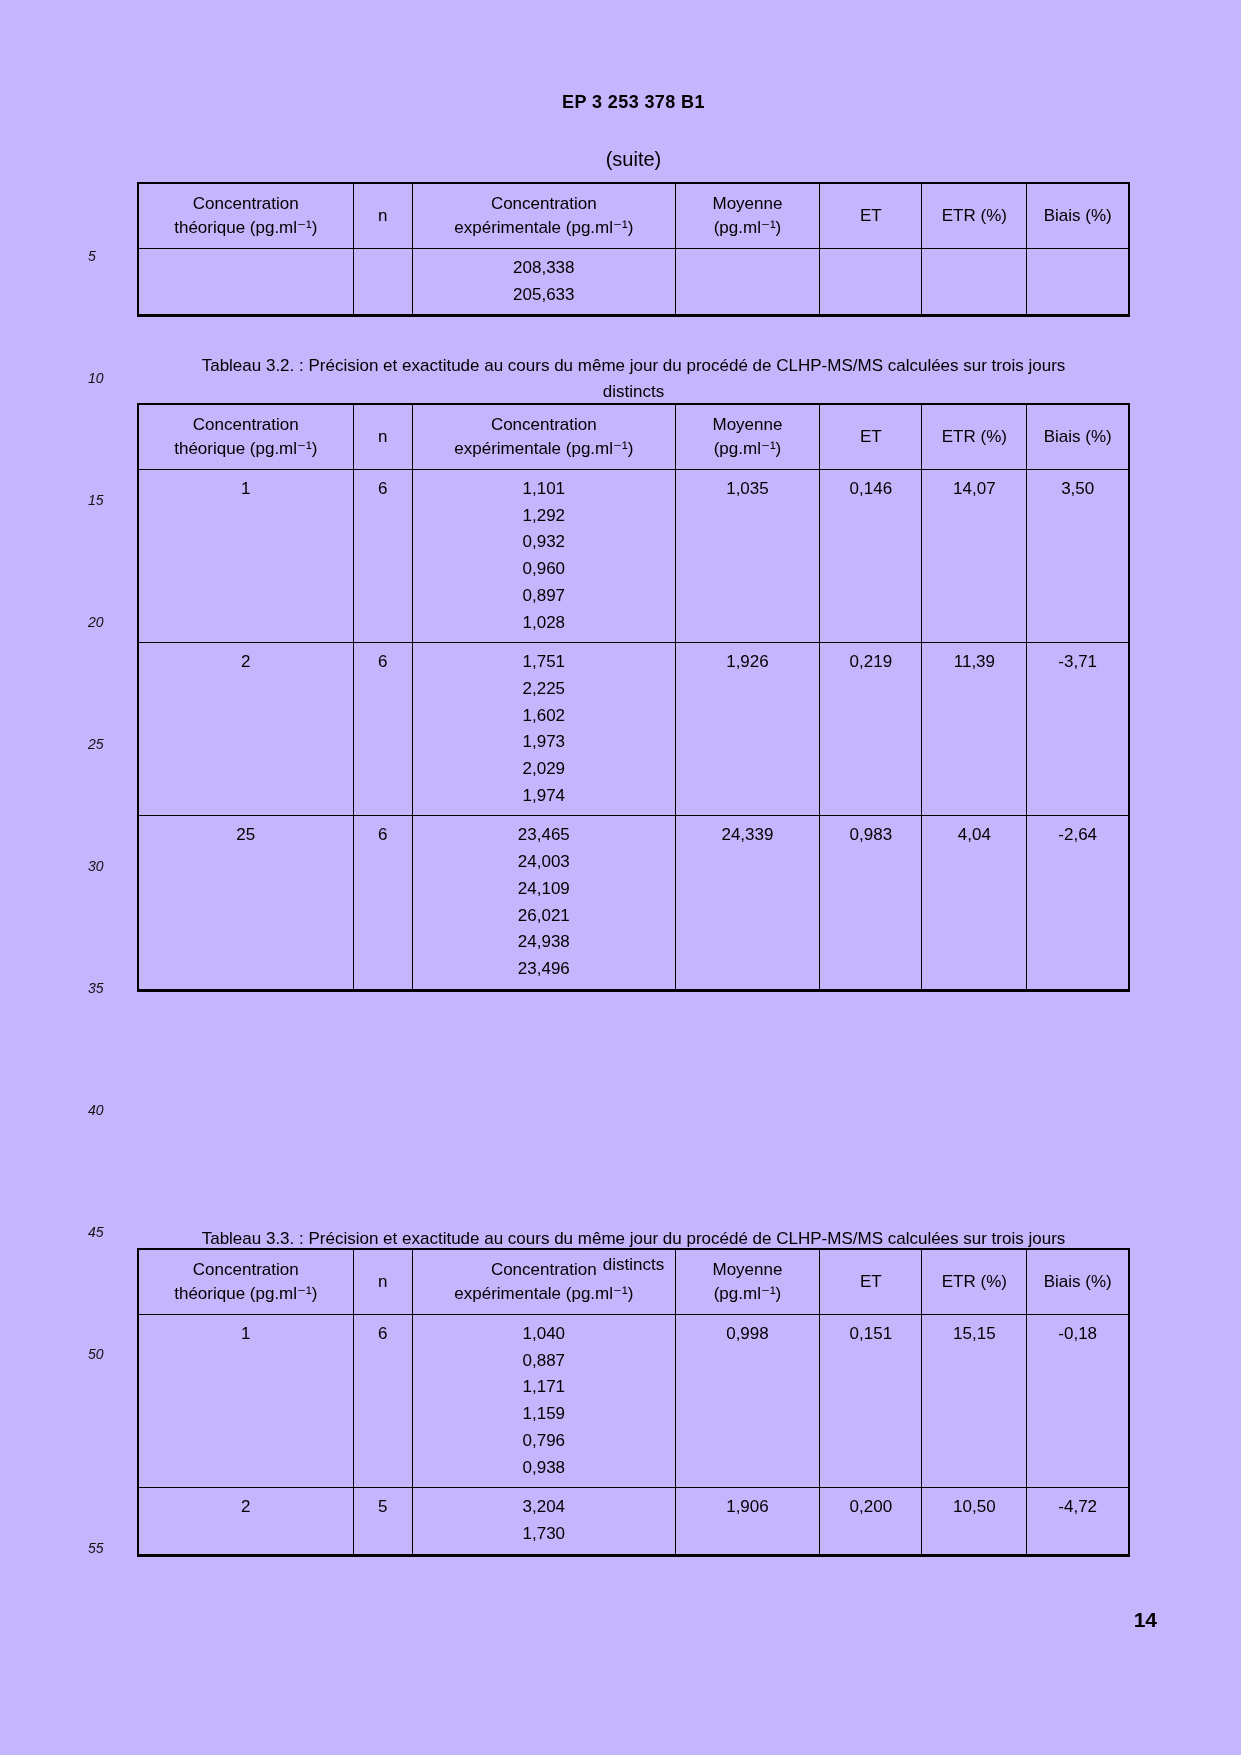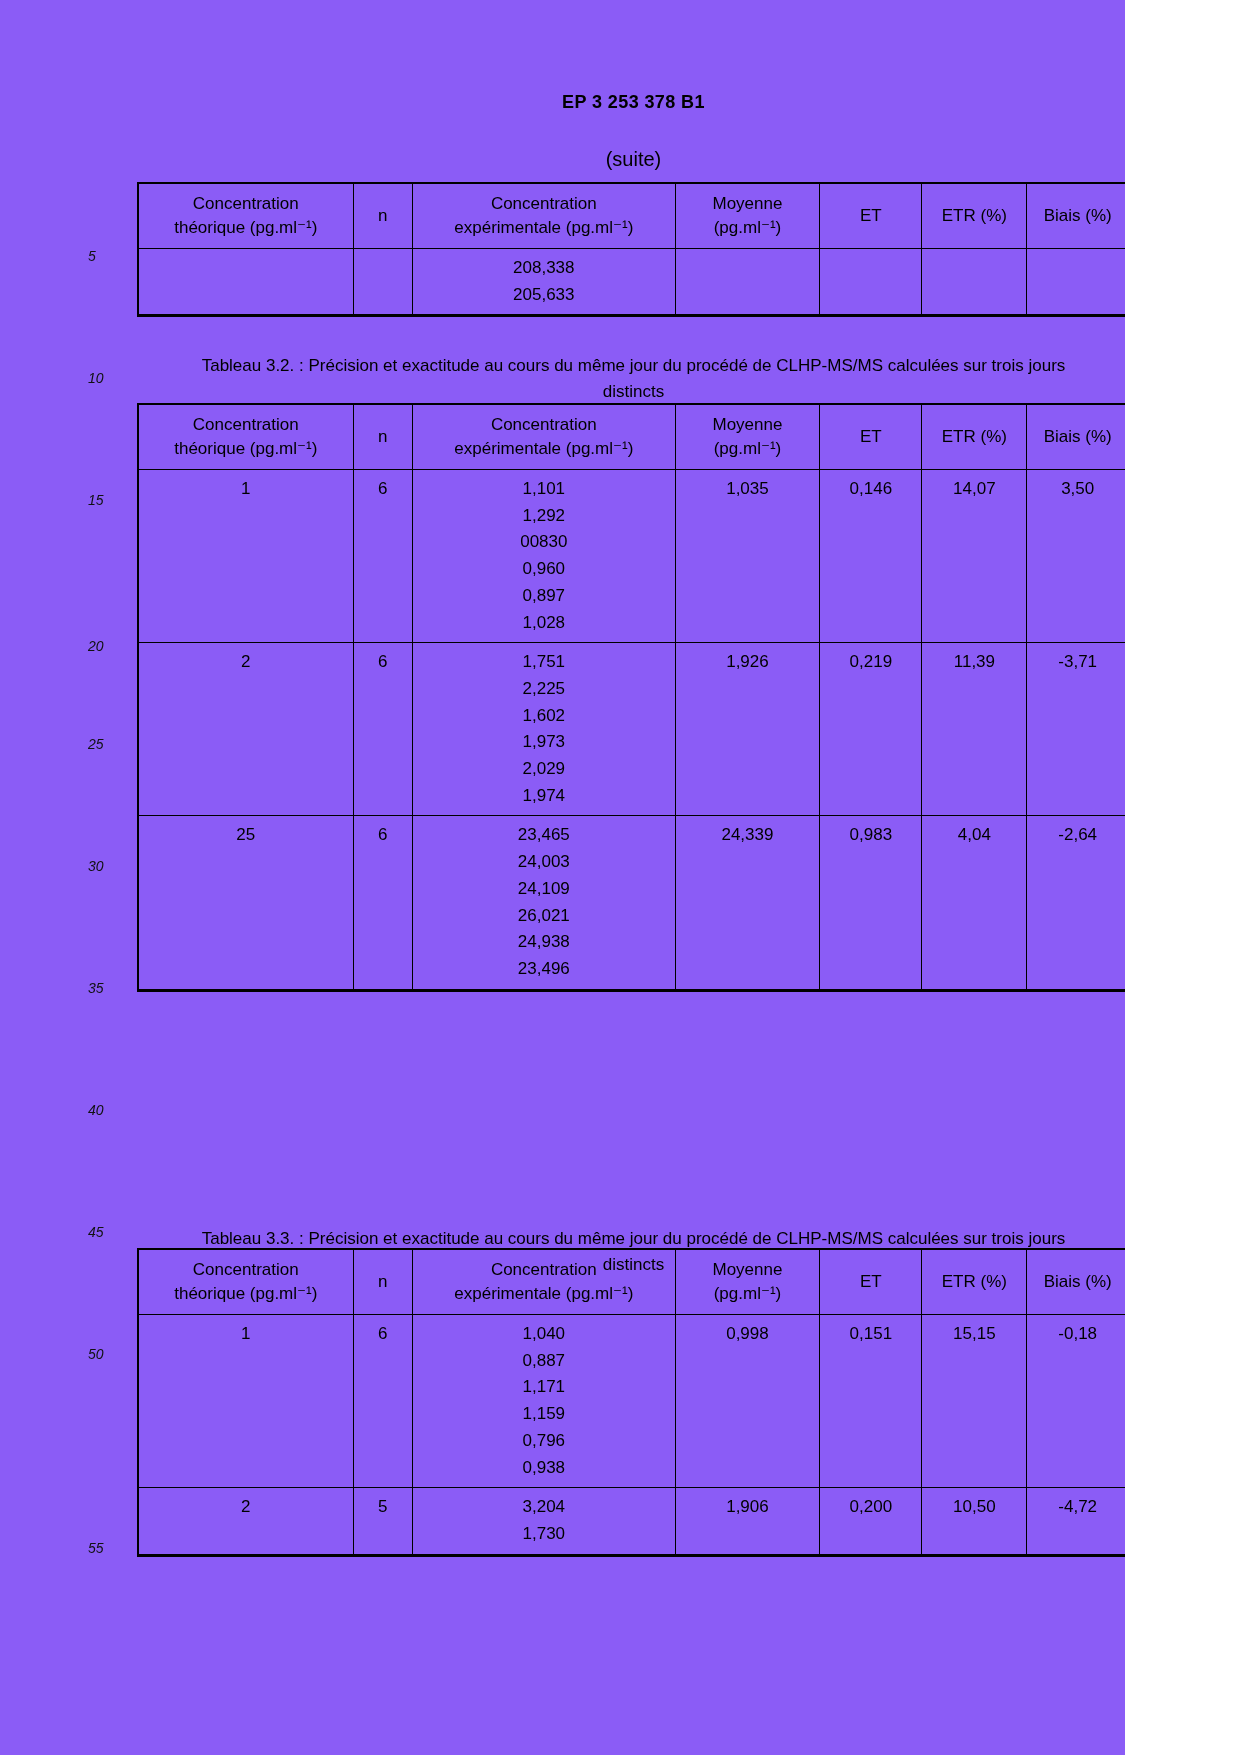--- a/index.html
+++ b/index.html
@@ -1,20 +1,20 @@
 <!DOCTYPE html>
 <html><head>
 <meta charset="utf-8">
 <style>
   html, body { margin: 0; padding: 0; background: #ffffff; }
   .page {
     position: relative;
-    width: 1125px;
+    width: 1241px;
     height: 1755px;
-    background: #8b5cf6;
+    background: #c4b5fd;
     color: #000;
     font-family: "Liberation Sans", "DejaVu Sans", sans-serif;
     overflow: hidden;
   }
   .doc-header {
     position: absolute;
     top: 92px; left: 110px; width: 1047px;
     text-align: center;
     font-size: 18px; font-weight: bold; letter-spacing: 0.4px;
   }
@@ -79,21 +79,21 @@
 <body>
 
 <div class="page">
 
   <div class="doc-header">EP 3 253 378 B1</div>
   <div class="suite-label">(suite)</div>
 
   <div class="margin-num" style="top:248px">5</div>
   <div class="margin-num" style="top:370px">10</div>
   <div class="margin-num" style="top:492px">15</div>
-  <div class="margin-num" style="top:638px">20</div>
+  <div class="margin-num" style="top:614px">20</div>
   <div class="margin-num" style="top:736px">25</div>
   <div class="margin-num" style="top:858px">30</div>
   <div class="margin-num" style="top:980px">35</div>
   <div class="margin-num" style="top:1102px">40</div>
   <div class="margin-num" style="top:1224px">45</div>
   <div class="margin-num" style="top:1346px">50</div>
   <div class="margin-num" style="top:1540px">55</div>
 
   <table class="ptable" style="top:182px">
     <colgroup>
@@ -191,21 +191,21 @@
           </th>
       </tr>
     </thead>
     <tbody>
         <tr>
           <td>1</td>
           <td>6</td>
           <td>
             <div>1,101</div>
             <div>1,292</div>
-            <div>00830</div>
+            <div>0,932</div>
             <div>0,960</div>
             <div>0,897</div>
             <div>1,028</div>
           </td>
           <td>1,035</td>
           <td>0,146</td>
           <td>14,07</td>
           <td>3,50</td>
         </tr>
         <tr>

